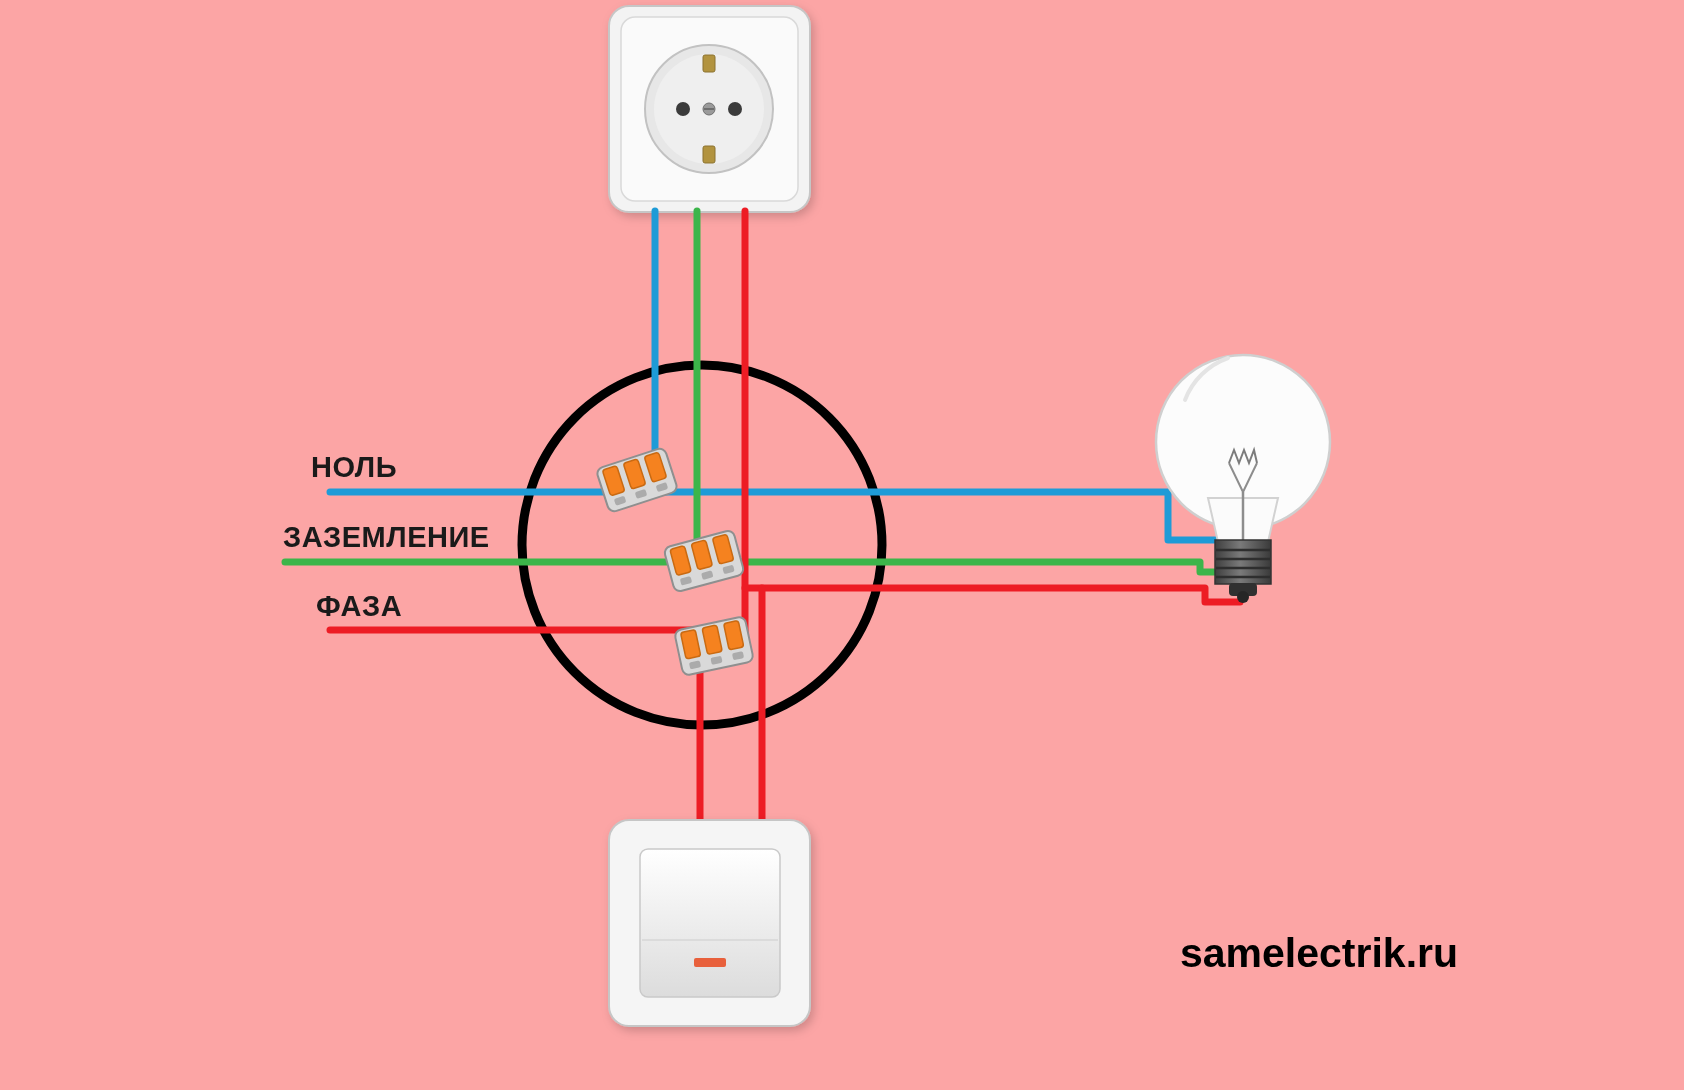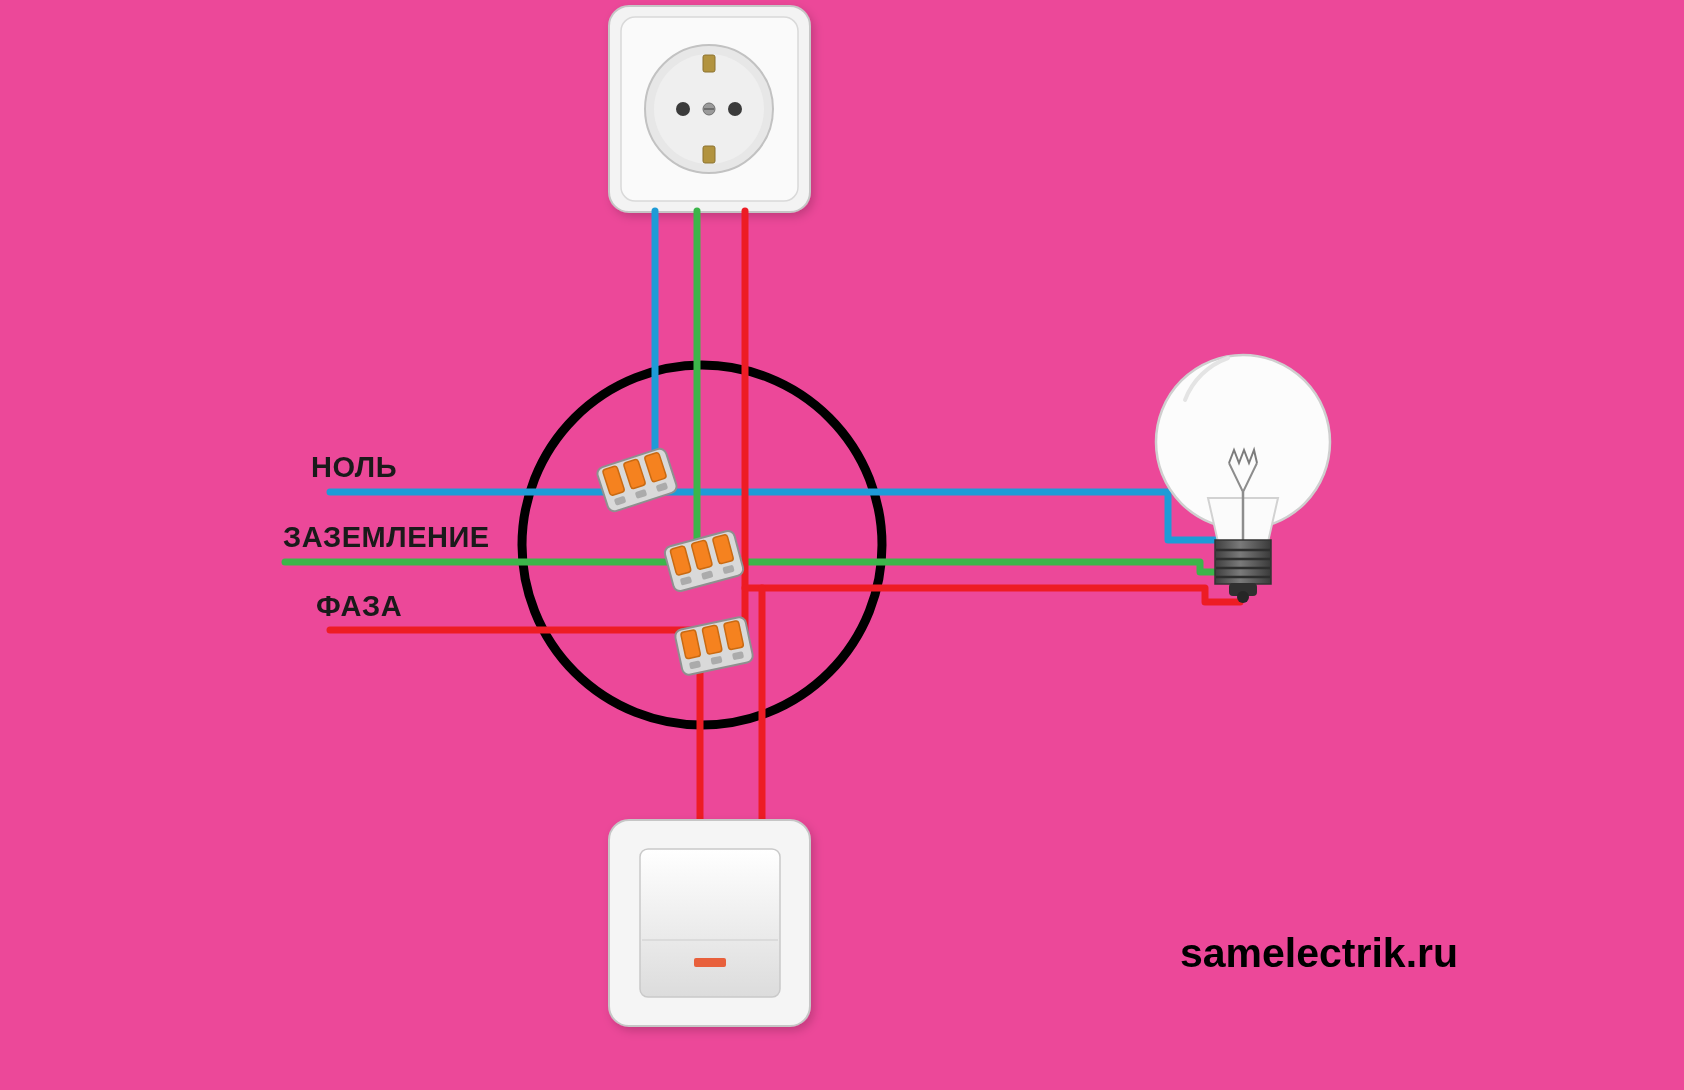--- a/index.html
+++ b/index.html
@@ -5,21 +5,21 @@
   html, body {
     margin: 0;
     padding: 0;
     background: #ffffff;
     font-family: "Liberation Sans", sans-serif;
   }
   .stage {
     position: relative;
     width: 1684px;
     height: 1090px;
-    background: #ec4899;
+    background: #fca5a5;
     overflow: hidden;
   }
   svg { display: block; }
   text.wire-label {
     font-family: "Liberation Sans", sans-serif;
     font-size: 29px;
     font-weight: 700;
     fill: #1a1a1a;
     letter-spacing: 0.5px;
   }

